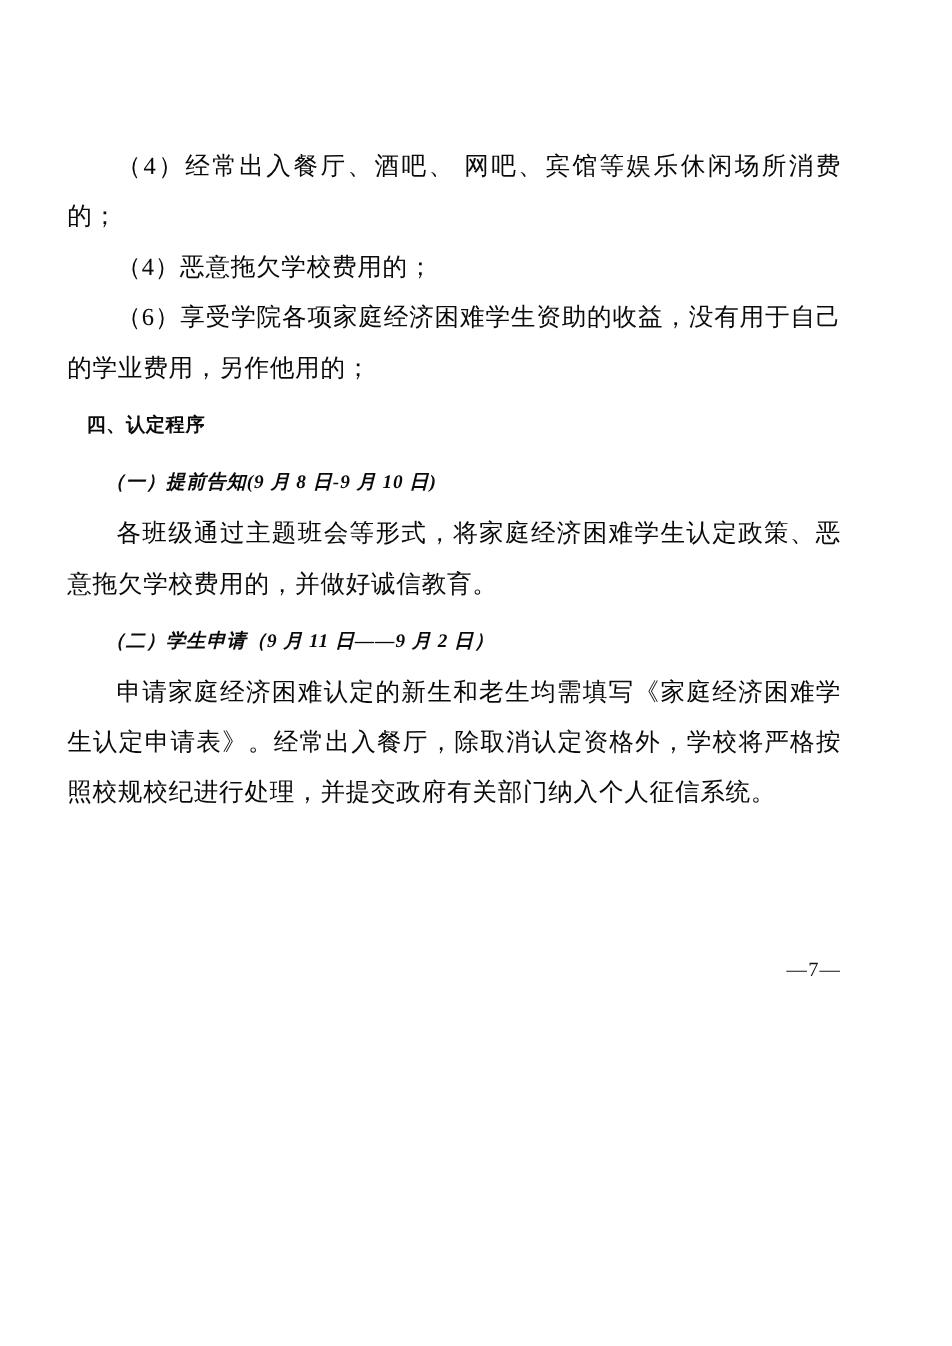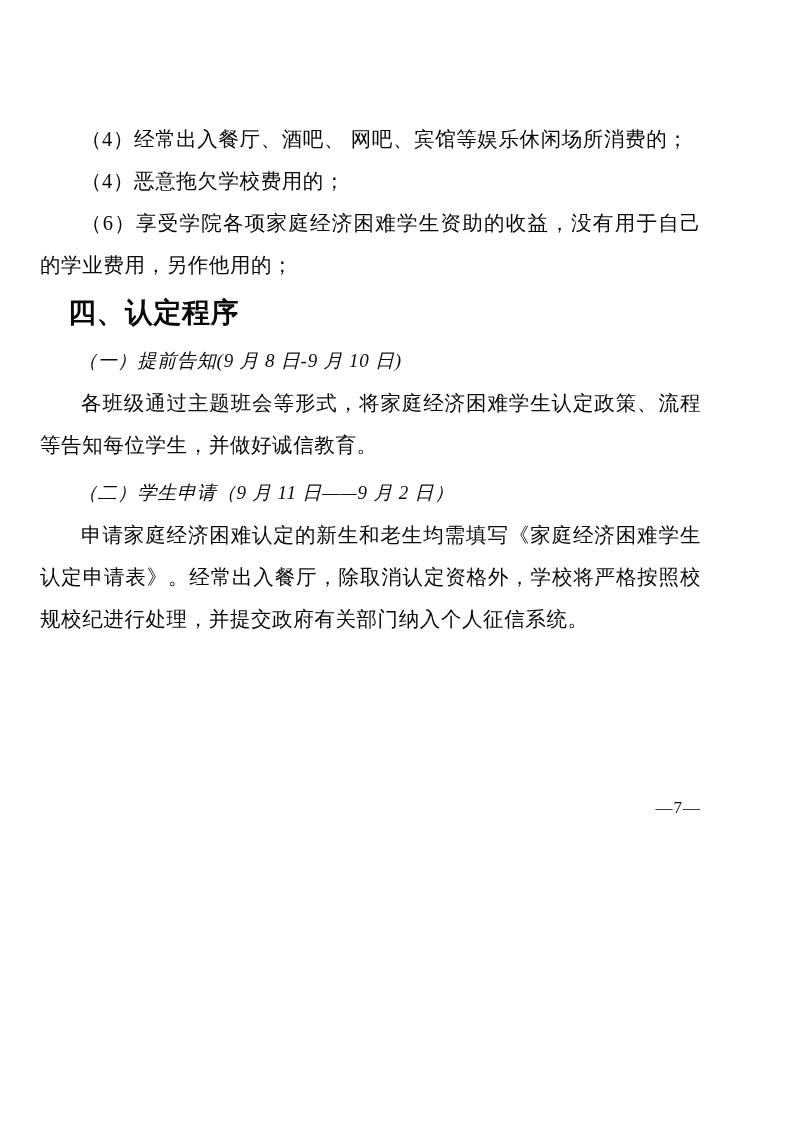--- a/index.html
+++ b/index.html
@@ -15,49 +15,49 @@
     color: #0a0a0a;
     overflow: hidden;
   }
   .page {
     position: absolute;
     left: 0;
     top: 0;
     width: 793px;
     height: 876px;
     box-sizing: border-box;
-    padding: 118px 92px 60px 40px;
+    padding: 118px 92px 60px 56px;
   }
   .doc-body {
     font-size: 20.5px;
     line-height: 42px;
     text-align: justify;
     text-justify: inter-ideograph;
   }
   p {
     margin: 0;
   }
   .para {
     text-indent: 2em;
     letter-spacing: 0.6px;
   }
   .heading {
-    font-family: Liberation Serif, serif;
+    font-family: Liberation Mono, monospace;
     font-weight: bold;
-    font-size: 28px;
+    font-size: 16px;
     text-indent: 1em;
     letter-spacing: 0.5px;
     margin-top: 6px;
     margin-bottom: 2px;
   }
   .subheading {
     font-family: "Liberation Serif", serif;
-    font-weight: normal;
+    font-weight: bold;
     font-style: italic;
-    font-size: 19px;
+    font-size: 16px;
     text-indent: 2em;
     letter-spacing: 0.8px;
     margin-top: 6px;
   }
   .footer {
     position: absolute;
     right: 92px;
     bottom: 58px;
     font-size: 17px;
     font-family: "Liberation Serif", serif;
@@ -72,21 +72,21 @@
   <div class="doc-body">
 
     <p class="para">（4）经常出入餐厅、酒吧、 网吧、宾馆等娱乐休闲场所消费的；</p>
     <p class="para">（4）恶意拖欠学校费用的；</p>
     <p class="para">（6）享受学院各项家庭经济困难学生资助的收益，没有用于自己的学业费用，另作他用的；</p>
 
     <p class="heading">四、认定程序</p>
 
 
     <p class="subheading">（一）提前告知(9 月 8 日-9 月 10 日)</p>
-    <p class="para">各班级通过主题班会等形式，将家庭经济困难学生认定政策、流程等告知每位学生，并做好诚信教育。</p>
+    <p class="para">各班级通过主题班会等形式，将家庭经济困难学生认定政策、恶意拖欠学校费用的，并做好诚信教育。</p>
 
     <p class="subheading">（二）学生申请（9 月 11 日——9 月 2 日）</p>
     <p class="para">申请家庭经济困难认定的新生和老生均需填写《家庭经济困难学生认定申请表》。经常出入餐厅，除取消认定资格外，学校将严格按照校规校纪进行处理，并提交政府有关部门纳入个人征信系统。</p>
 
 
   </div>
   <div class="footer">—7—</div>
 </div>
 
 </body></html>

